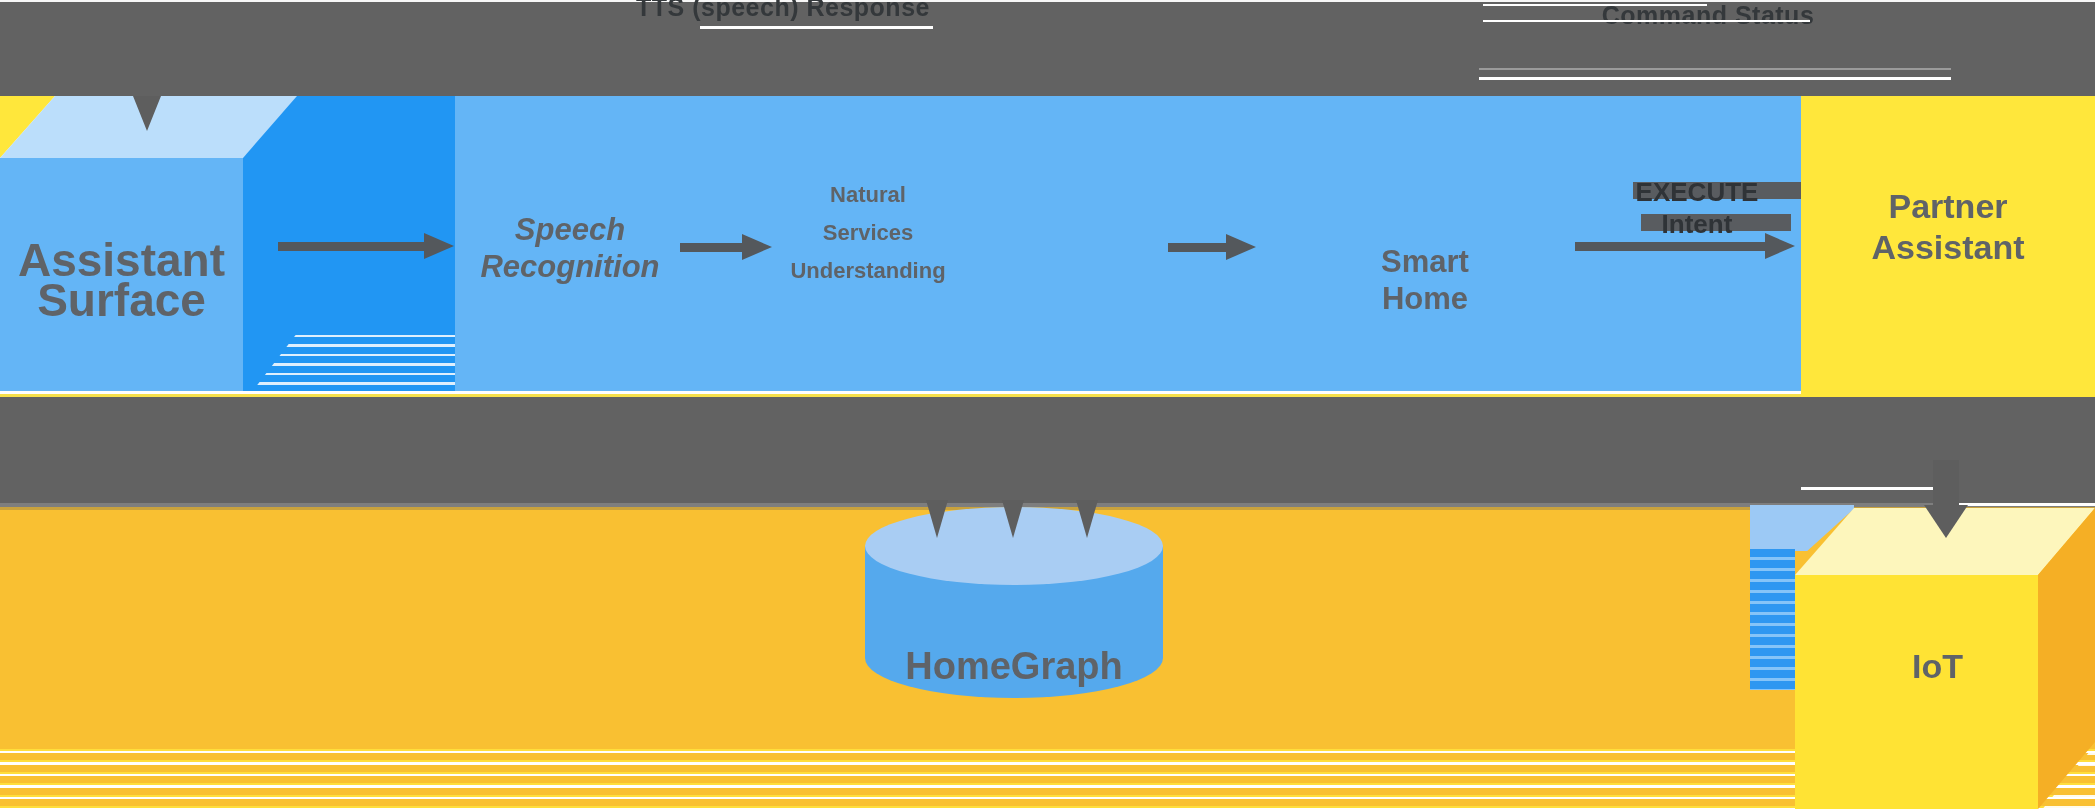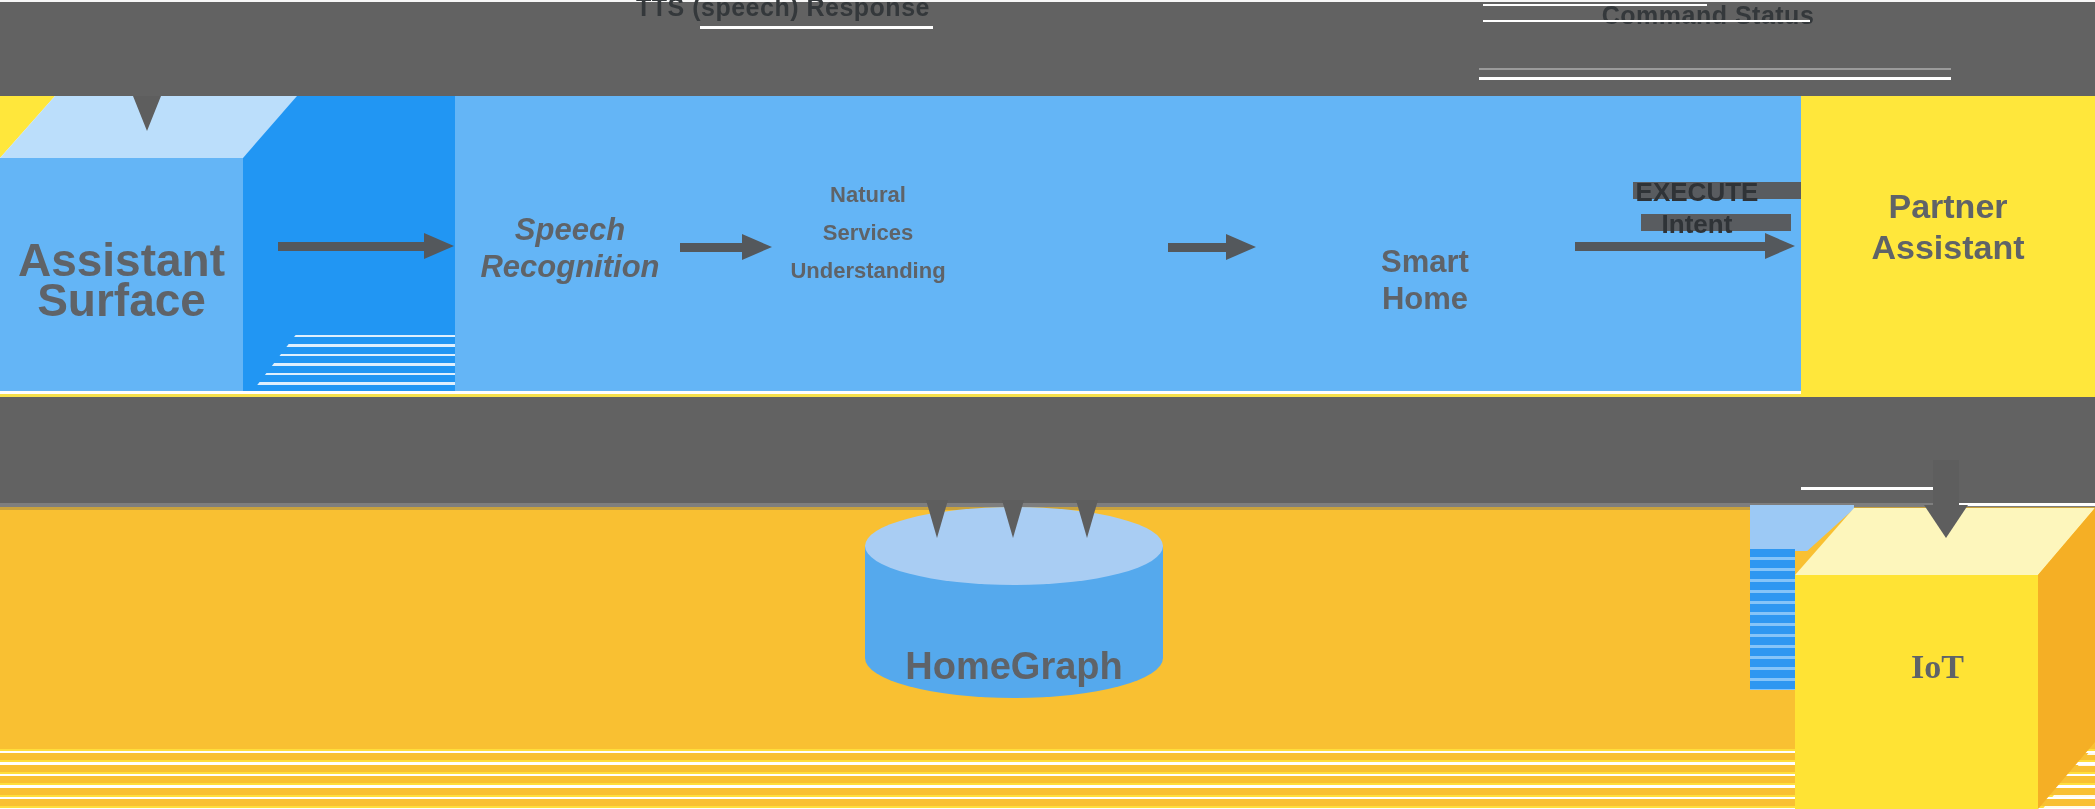--- a/index.html
+++ b/index.html
@@ -137,17 +137,17 @@
   <div class="abs" style="left:1795px;top:508px;width:300px;height:67px;background:#FDF6BC;
               clip-path:polygon(59px 0,100% 0,243px 100%,0 100%);"></div>
   <div class="abs" style="left:2038px;top:508px;width:57px;height:301px;background:#F5AF25;
               clip-path:polygon(100% 0,100% 234px,0 100%,0 67px);"></div>
   <div class="abs" style="left:2038px;top:745px;width:57px;height:64px;
               background:repeating-linear-gradient(180deg,rgba(255,255,255,0) 0 8px,rgba(255,255,255,.9) 8px 10.5px);
               clip-path:polygon(100% 0,100% 100%,8% 100%);"></div>
   <div class="abs" style="left:1795px;top:575px;width:243px;height:234px;background:#FFE334;"></div>
   <div class="abs" style="left:1933px;top:460px;width:26px;height:48px;background:#5e5e5e;"></div>
   <div class="vhead" style="left:1924px;top:505px;border-left-width:22px;border-right-width:22px;border-top-width:33px;"></div>
-  <div class="lbl" style="left:1795px;top:645px;width:285px;font-size:34px;line-height:43px;font-family:Liberation Serif, serif;">
+  <div class="lbl" style="left:1795px;top:645px;width:285px;font-size:34px;line-height:43px;">
     <div>IoT</div>
   </div>
 
 </div>
 
 </body></html>

